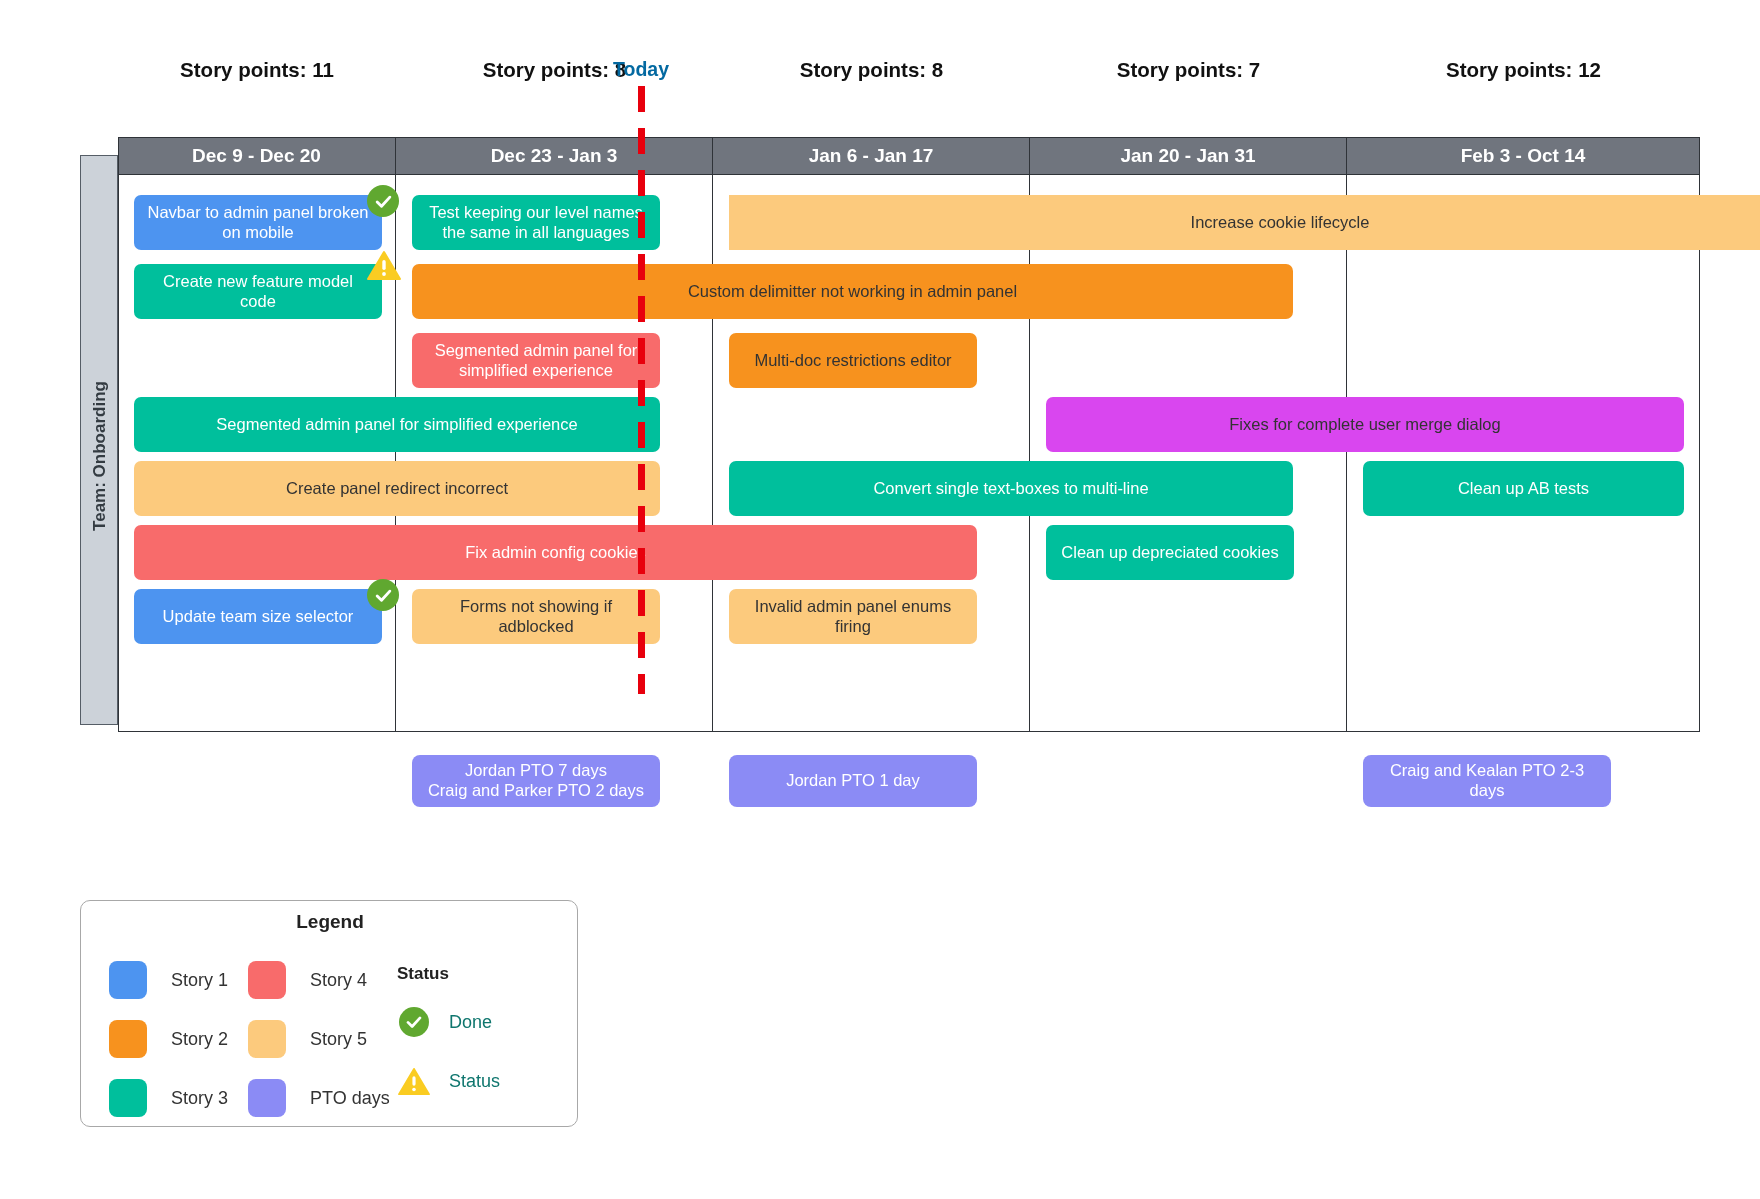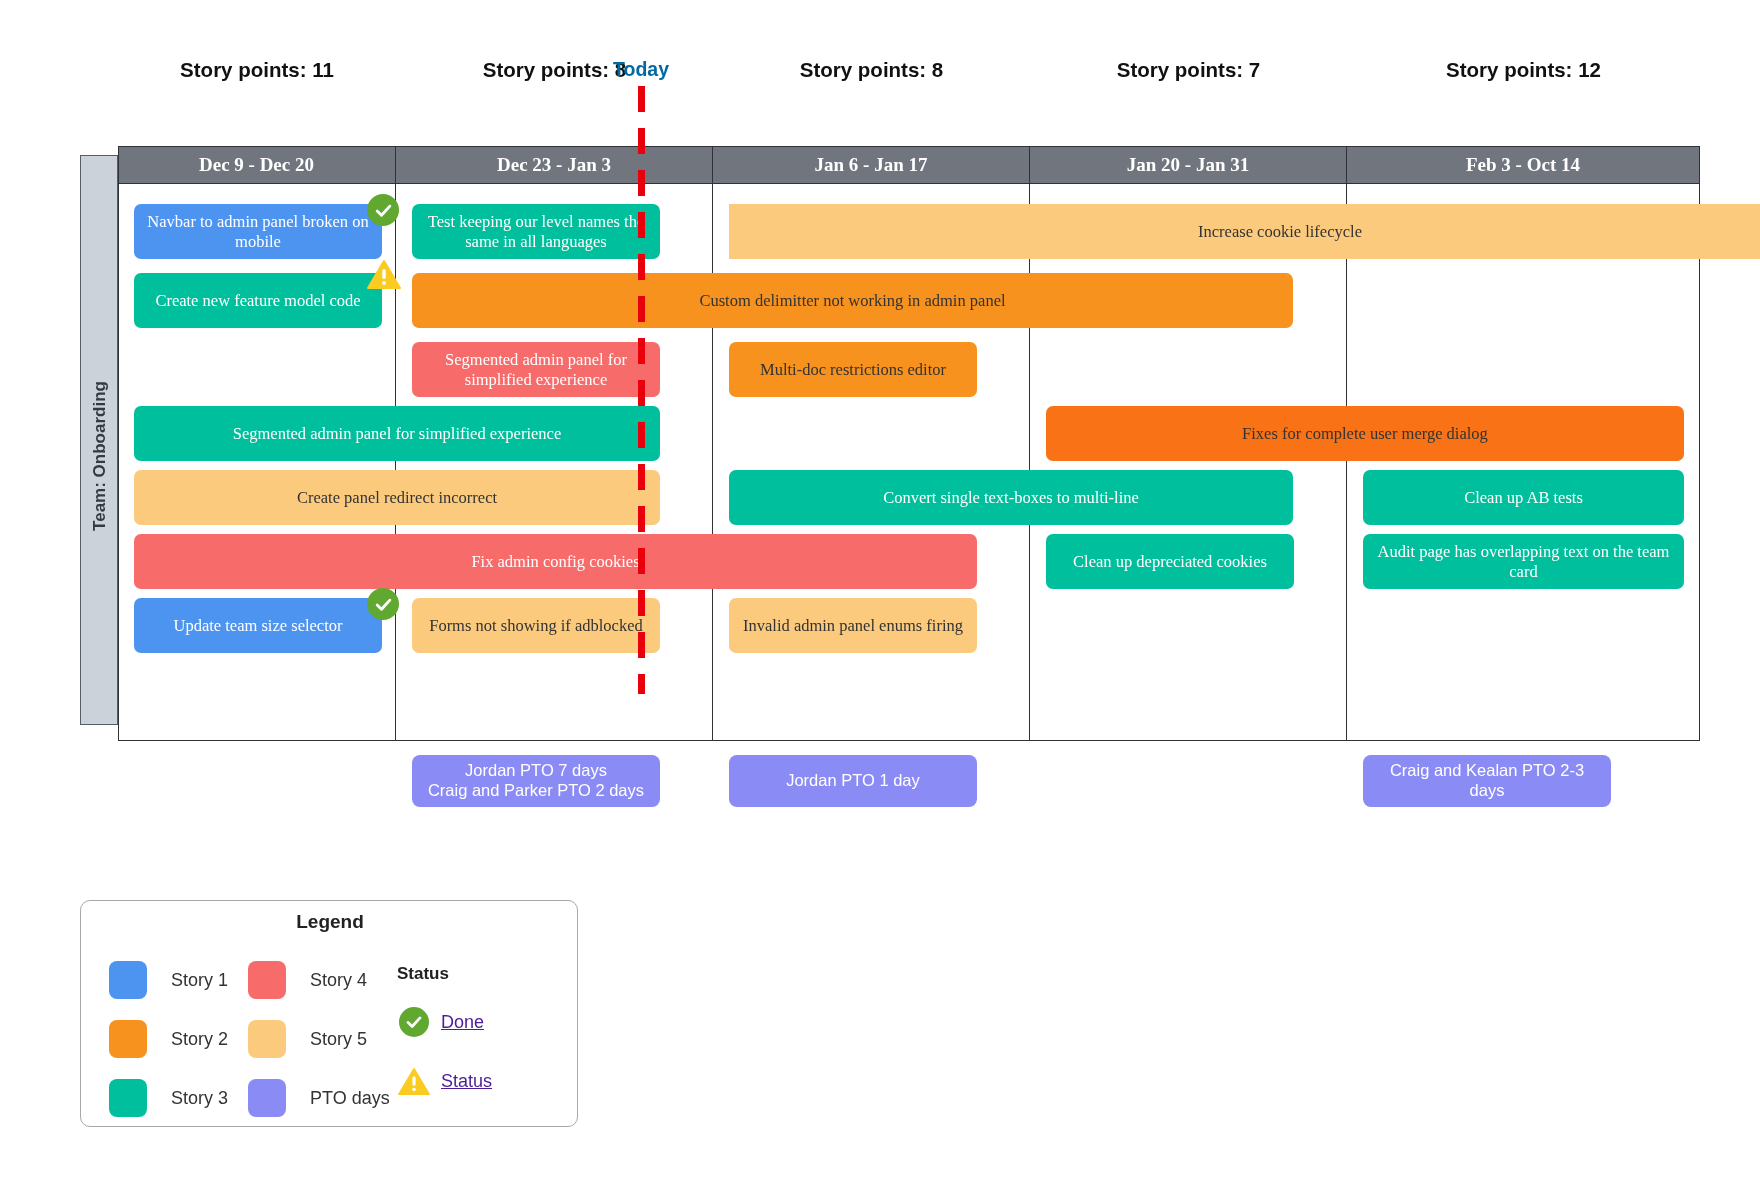--- a/index.html
+++ b/index.html
@@ -62,22 +62,22 @@
     text-align: center;
     transform: rotate(-90deg);
     font-size: 17px;
     font-weight: bold;
     color: #333b42;
     white-space: nowrap;
   }
 
   #grid-area {
     position: absolute;
-    left: 38px; top: 16px;
-    width: 1582px; height: 595px; font-family: Liberation Serif, serif;
+    left: 38px; top: 7px;
+    width: 1582px; height: 595px;
   }
   .col-head {
     position: absolute;
     top: 0;
     height: 38px;
     background: #70757e;
     border-right: 1px solid #2f3338;
     box-sizing: border-box;
     color: #ffffff;
     font-size: 19px;
@@ -227,21 +227,21 @@
     color: #222222;
   }
   .st-item {
     position: absolute;
     left: 316px;
     display: flex;
     align-items: center;
   }
   .st-ico { width: 34px; height: 34px; flex: 0 0 auto;
             display: flex; align-items: center; justify-content: center; }
-  .st-text { margin-left: 10px; font-size: 18px; color: #4c1d95; white-space: nowrap; text-decoration: underline; }
+  .st-text { margin-left: 18px; font-size: 18px; color: #0f766e; white-space: nowrap; }
   .st-done-circle {
     width: 30px; height: 30px; border-radius: 50%;
     background: #60a830; display: flex; align-items: center; justify-content: center;
   }
   .st-done-circle svg { width: 18px; height: 18px; display: block; }
 </style>
 </head>
 <body>
 
 <div id="sp-row">
@@ -289,29 +289,28 @@
         <path d="M17 2 L33 29 L1 29 Z" fill="#facc22" stroke="#facc22" stroke-width="2" stroke-linejoin="round"></path>
         <rect x="15.3" y="10" width="3.4" height="10" rx="1.7" fill="#ffffff"></rect>
         <circle cx="17" cy="24" r="1.9" fill="#ffffff"></circle>
       </svg>
     </div>
 
     <div class="bar" style="left:294px;top:196px;width:248px;height:55px;background:#f86b6b;color:#ffffff">Segmented admin panel for simplified experience</div>
     <div class="bar" style="left:611px;top:196px;width:248px;height:55px;background:#f7921e;color:#333333">Multi-doc restrictions editor</div>
 
     <div class="bar" style="left:16px;top:260px;width:526px;height:55px;background:#00bf9c;color:#ffffff">Segmented admin panel for simplified experience</div>
-    <div class="bar" style="left:928px;top:260px;width:638px;height:55px;background:#f97316;color:#333333">Fixes for complete user merge dialog</div>
+    <div class="bar" style="left:928px;top:260px;width:638px;height:55px;background:#d946ef;color:#333333">Fixes for complete user merge dialog</div>
 
     <div class="bar" style="left:16px;top:324px;width:526px;height:55px;background:#fcca7d;color:#333333">Create panel redirect incorrect</div>
     <div class="bar" style="left:611px;top:324px;width:564px;height:55px;background:#00bf9c;color:#ffffff">Convert single text-boxes to multi-line</div>
     <div class="bar" style="left:1245px;top:324px;width:321px;height:55px;background:#00bf9c;color:#ffffff">Clean up AB tests</div>
 
     <div class="bar" style="left:16px;top:388px;width:843px;height:55px;background:#f86b6b;color:#ffffff">Fix admin config cookies</div>
     <div class="bar" style="left:928px;top:388px;width:248px;height:55px;background:#00bf9c;color:#ffffff">Clean up depreciated cookies</div>
-    <div class="bar" style="left:1245px;top:388px;width:321px;height:55px;background:#00bf9c;color:#ffffff">Audit page has overlapping text on the team card</div>
 
     <div class="bar" style="left:16px;top:452px;width:248px;height:55px;background:#4d94f0;color:#ffffff">Update team size selector</div>
     <div class="bar" style="left:294px;top:452px;width:248px;height:55px;background:#fcca7d;color:#333333">Forms not showing if adblocked</div>
     <div class="bar" style="left:611px;top:452px;width:248px;height:55px;background:#fcca7d;color:#333333">Invalid admin panel enums firing</div>
     <div class="badge-done" style="left:249px;top:442px">
       <svg viewBox="0 0 24 24">
           <path d="M4 12.5 L9.5 18 L20 6.5" fill="none" stroke="#ffffff" stroke-width="3.6" stroke-linecap="round" stroke-linejoin="round"></path>
         </svg>
     </div>
 

